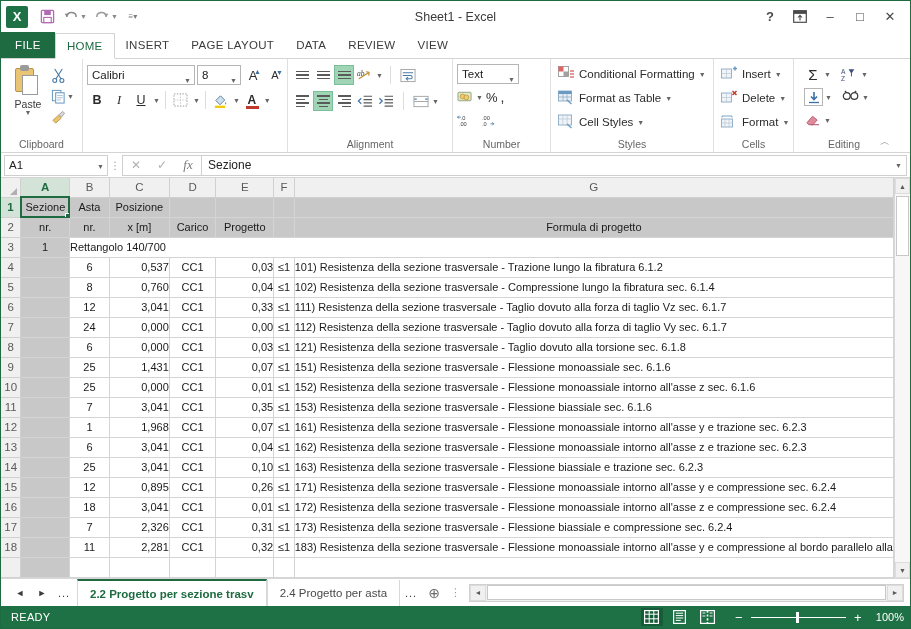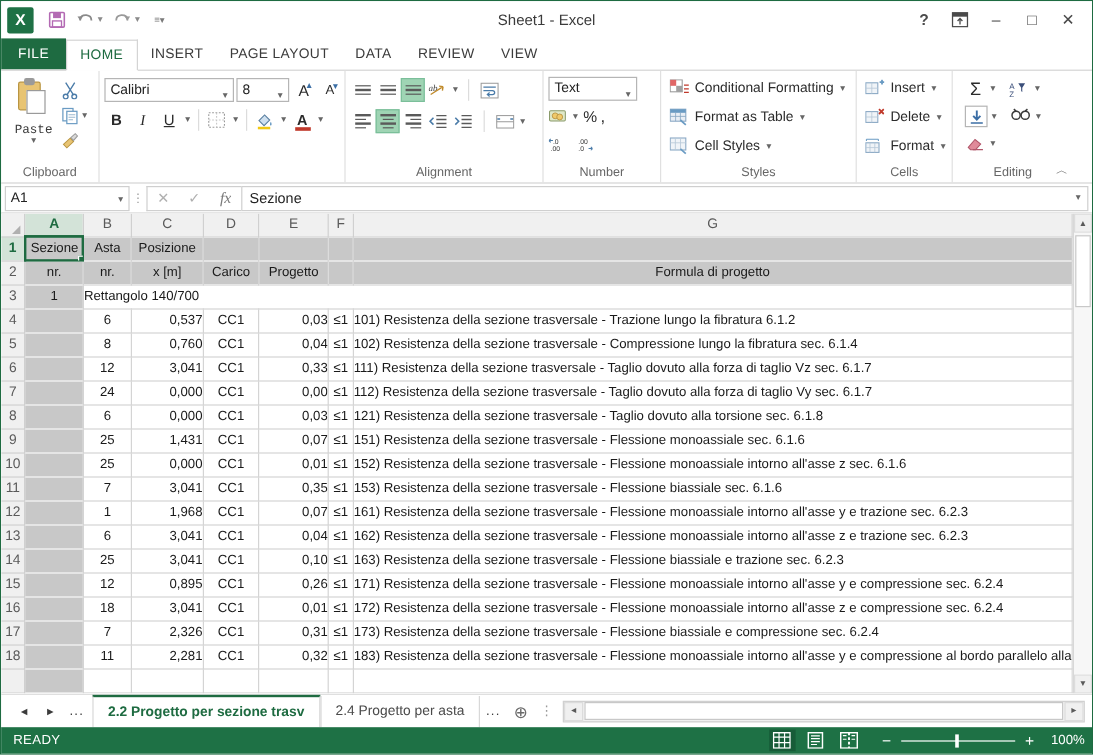--- a/index.html
+++ b/index.html
@@ -66,21 +66,21 @@
   .paste-btn { display: flex; flex-direction: column; align-items: center;
                width: 46px; padding-top: 1px; }
   .paste-ico { width: 30px; height: 32px; position: relative; }
   .paste-ico .clip { position: absolute; left: 2px; top: 3px; width: 19px;
                      height: 24px; background: #e8c473; border: 1px solid #b99542;
                      border-radius: 2px; }
   .paste-ico .clip-top { position: absolute; left: 7px; top: 0px; width: 9px;
                          height: 6px; background: #9a9a9a; border-radius: 2px; }
   .paste-ico .page { position: absolute; left: 9px; top: 10px; width: 16px;
                      height: 20px; background: #fff; border: 1px solid #9a9a9a; }
-  .paste-lbl { font-size: 10.5px; color: #3b3b3b; margin-top: 6px; font-family: Liberation Mono, monospace; }
+  .paste-lbl { font-size: 10.5px; color: #3b3b3b; margin-top: 1px; }
   .paste-arrow { font-size: 7px; color: #666; line-height: 6px; }
   .clip-small { display: flex; flex-direction: column; gap: 3px;
                 padding-top: 2px; }
   .cs-row { display: flex; align-items: center; gap: 1px; height: 18px; }
   .ico { display: inline-flex; align-items: center; justify-content: center; }
   .caret { font-size: 7px; color: #666; }
 
   
   .font-row { display: flex; align-items: center; gap: 2px; height: 22px; }
   .fontname { width: 108px; height: 20px; border: 1px solid #b5b5b5; background:#fff;
@@ -99,21 +99,21 @@
 
   
   .al-row { display:flex; align-items:center; gap:1px; height:22px; }
   .al-btn { width:20px; height:20px; display:flex; align-items:center;
             justify-content:center; }
   .al-btn.sel { background:#9fd4b4; border:1px solid #7bbf9a; }
   .lines { display:flex; flex-direction:column; gap:2px; width:13px; }
   .lines i { display:block; height:1.5px; background:#5a5a5a; }
 
   
-  .numfmt { width: 74px; height: 20px; border: 1px solid #b5b5b5; background:#fff;
+  .numfmt { width: 62px; height: 20px; border: 1px solid #b5b5b5; background:#fff;
             font-size: 11.5px; color:#222; padding: 0 14px 0 4px; line-height:18px;
             position:relative; }
   .num-row2 { display:flex; align-items:center; gap:3px; height:20px; }
   .pct { font-size:13px; color:#2b2b2b; }
   .comma { font-size:14px; color:#2b2b2b; }
 
   
   .st-item { display:flex; align-items:center; gap:4px; height:20px;
              font-size:11.5px; color:#2b2b2b; }
   .st-ico { width:17px; height:16px; position:relative; flex:0 0 17px; }

